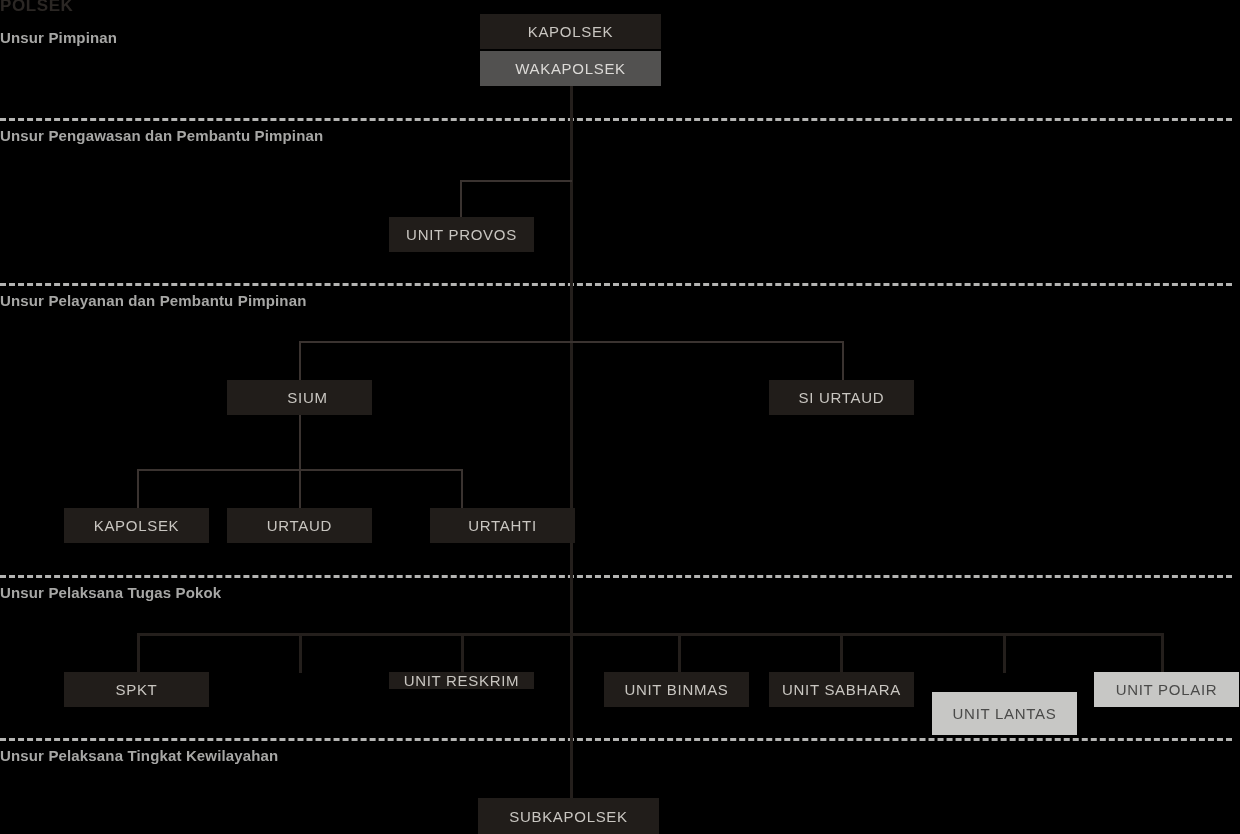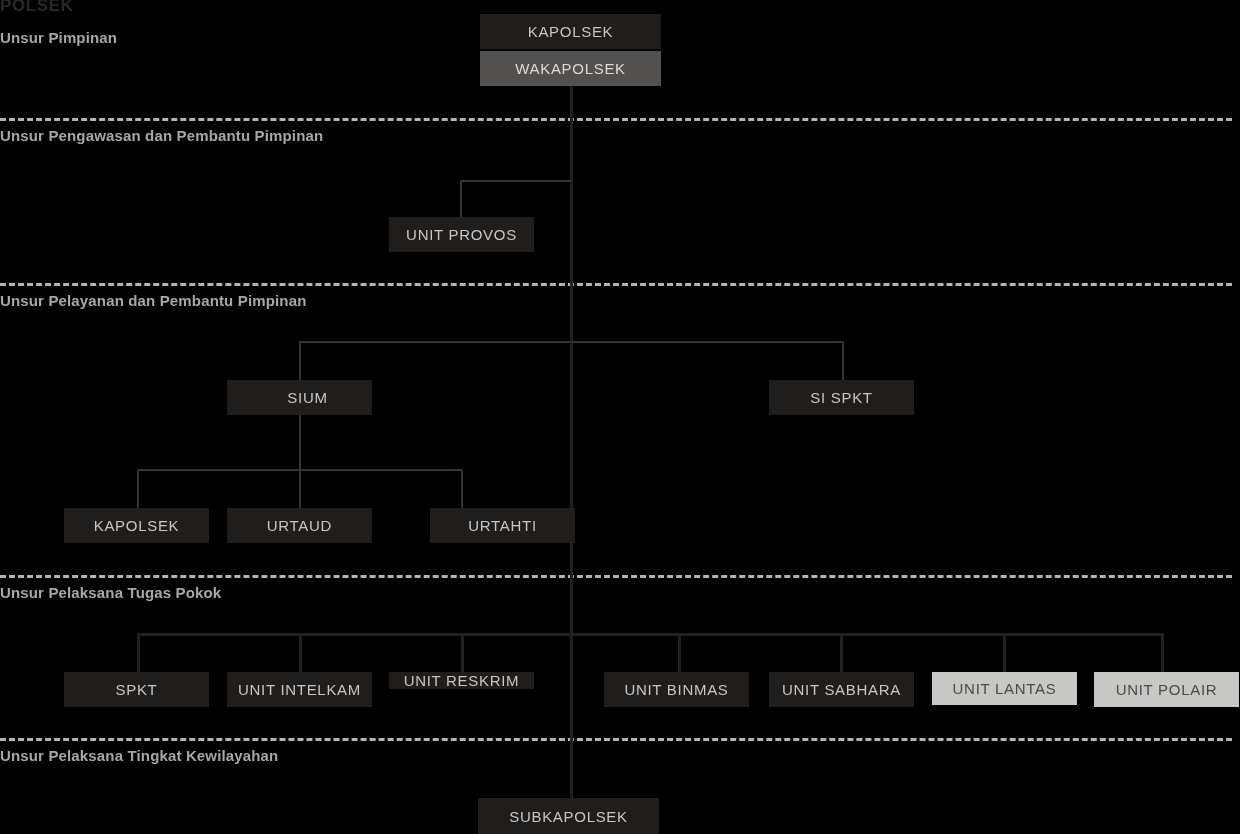--- a/index.html
+++ b/index.html
@@ -131,29 +131,28 @@
   <div class="line-v" style="left:840px;  top:633px; height:40px;"></div>
   <div class="line-v" style="left:1003px; top:633px; height:40px;"></div>
   <div class="line-v" style="left:1161px; top:633px; height:40px;"></div>
 
   <div class="node dark" style="left:480px; top:14px; width:181px; height:35px;">KAPOLSEK</div>
   <div class="node mid" style="left:480px; top:51px; width:181px; height:35px;">WAKAPOLSEK</div>
 
   <div class="node dark" style="left:389px; top:217px; width:145px; height:35px;">UNIT PROVOS</div>
 
   <div class="node dark" style="left:227px; top:380px; width:145px; height:35px;padding-left:16px;">SIUM</div>
-  <div class="node dark" style="left:769px; top:380px; width:145px; height:35px;">SI SPKT</div>
+  <div class="node dark" style="left:769px; top:380px; width:145px; height:35px;">SI URTAUD</div>
 
   <div class="node dark" style="left:64px;  top:508px; width:145px; height:35px;">KAPOLSEK</div>
   <div class="node dark" style="left:227px; top:508px; width:145px; height:35px;">URTAUD</div>
   <div class="node dark" style="left:389px; top:508px; width:145px; height:35px;margin-left:41px;">URTAHTI</div>
 
   <div class="node dark" style="left:64px;   top:672px; width:145px; height:35px;">SPKT</div>
-  <div class="node dark" style="left:227px;  top:672px; width:145px; height:35px;">UNIT INTELKAM</div>
   <div class="node dark" style="left:389px;  top:672px; width:145px; height:17px;">UNIT RESKRIM</div>
   <div class="node dark" style="left:604px;  top:672px; width:145px; height:35px;">UNIT BINMAS</div>
   <div class="node dark" style="left:769px;  top:672px; width:145px; height:35px;">UNIT SABHARA</div>
-  <div class="node light" style="left:932px; top:672px; width:145px; height:33px;">UNIT LANTAS</div>
+  <div class="node light" style="left:932px; top:692px; width:145px; height:43px;">UNIT LANTAS</div>
   <div class="node light" style="left:1094px; top:672px; width:145px; height:35px;">UNIT POLAIR</div>
 
   <div class="node dark" style="left:478px; top:798px; width:181px; height:36px;">SUBKAPOLSEK</div>
 
 </div>
 
 </body></html>

